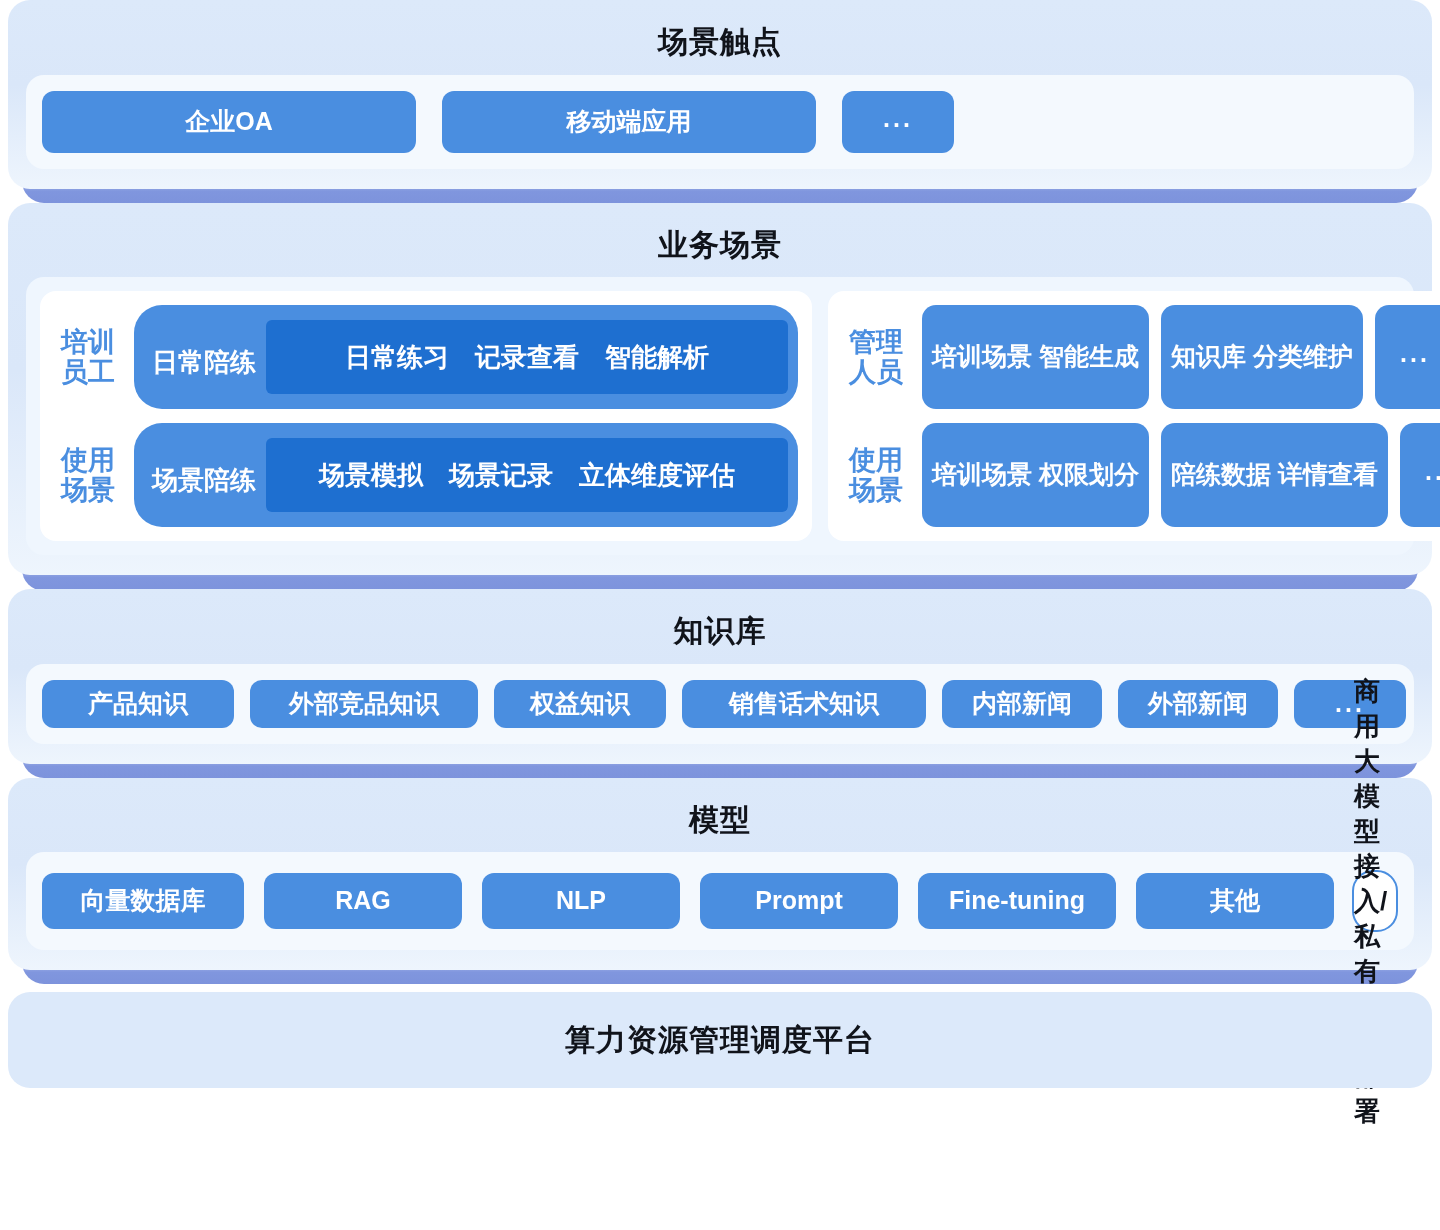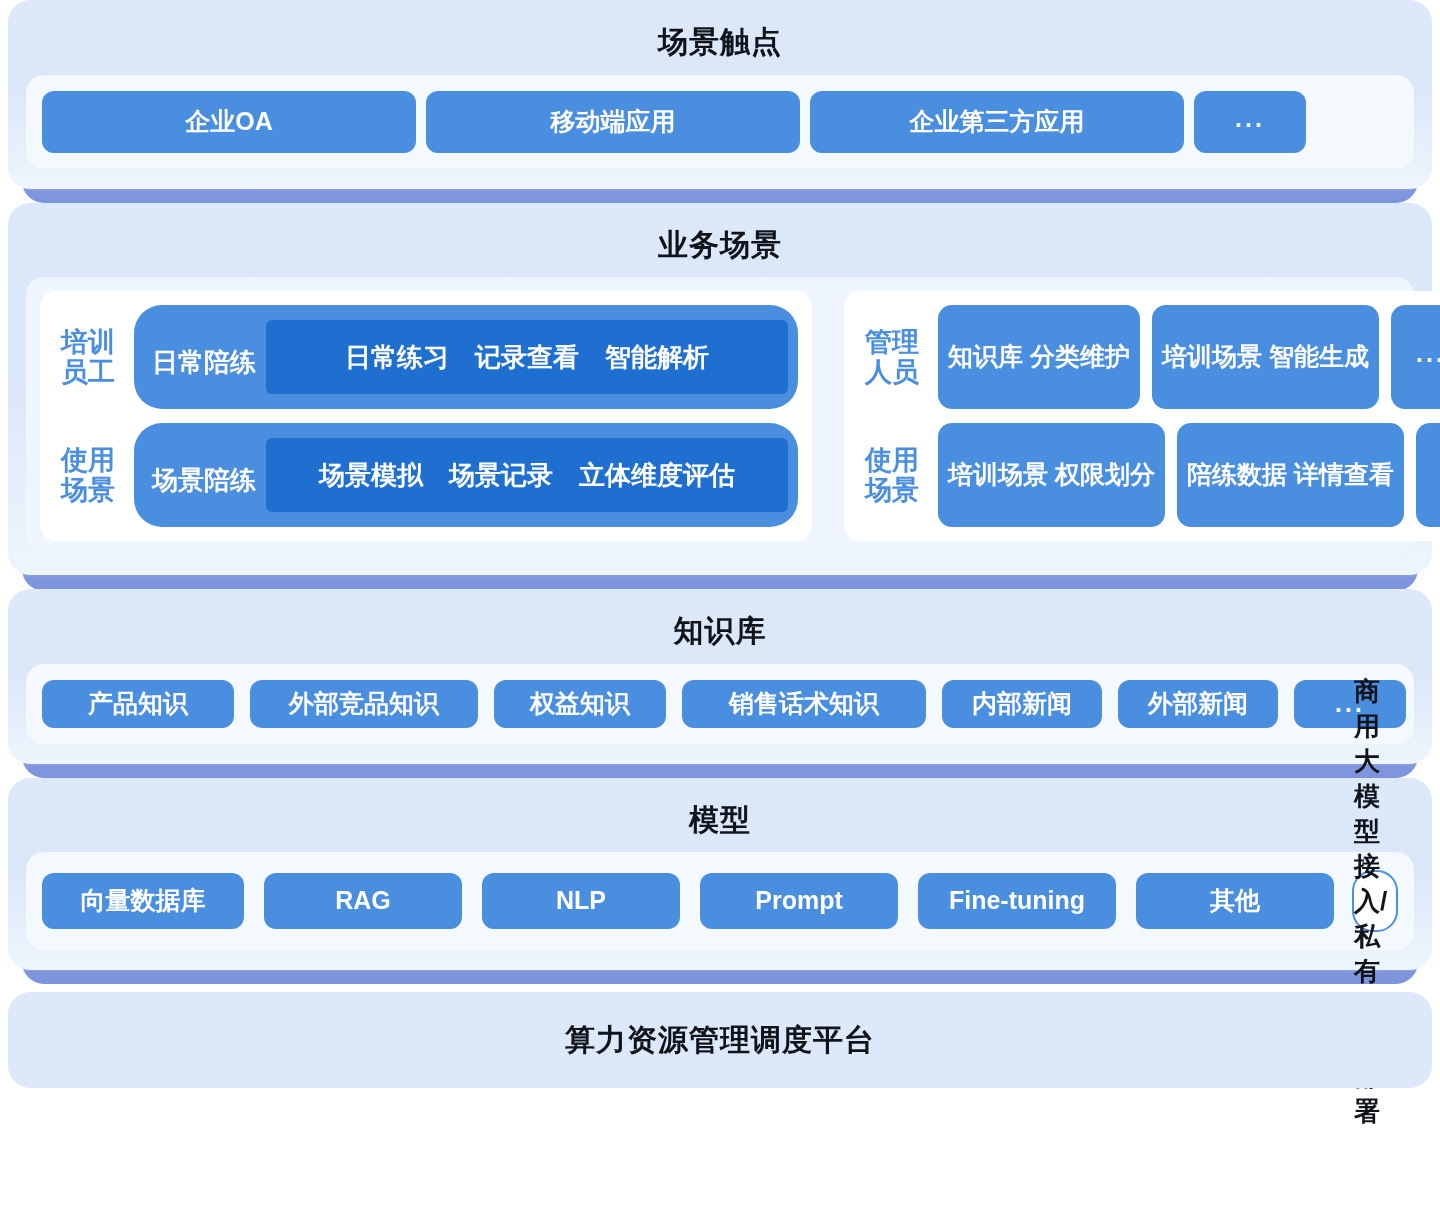--- a/index.html
+++ b/index.html
@@ -82,32 +82,32 @@
     padding: 14px 10px;
     white-space: nowrap;
   }
   .chip.ellipsis {
     letter-spacing: 3px;
     font-size: 26px;
     padding-bottom: 20px;
   }
 
   
-  #sec-touchpoints .shelf { gap: 10px; }
+  #sec-touchpoints .shelf { gap: 26px; }
   #sec-touchpoints .chip { height: 62px; font-size: 25px; }
   #sec-touchpoints .chip.c0 { flex: 0 0 374px; }
   #sec-touchpoints .chip.c1 { flex: 0 0 374px; }
   #sec-touchpoints .chip.c2 { flex: 0 0 374px; }
   #sec-touchpoints .chip.c3 { flex: 0 0 112px; }
 
   
   #sec-business .shelf {
     background: #eff6fe;
     padding: 14px;
-    gap: 32px;
+    gap: 16px;
     align-items: center;
   }
   .biz-card {
     background: #ffffff;
     border-radius: 16px;
     padding: 14px 14px;
     display: flex;
     flex-direction: column;
     gap: 14px;
   }
@@ -248,21 +248,20 @@
 
 <div class="diagram">
 
   <div class="layer" id="sec-touchpoints">
     <div class="layer-shadow"></div>
     <div class="layer-body">
       <div class="layer-title">场景触点</div>
       <div class="shelf">
         <div class="chip c0">企业OA</div>
         <div class="chip c1">移动端应用</div>
-        <div class="chip c2">企业第三方应用</div>
         <div class="chip c3 ellipsis">...</div>
       </div>
     </div>
   </div>
 
   <div class="sp-1"></div>
 
   <div class="layer" id="sec-business">
     <div class="layer-shadow tall"></div>
     <div class="layer-body">
@@ -293,24 +292,24 @@
                 <span class="pill-inner-item">立体维度评估</span>
               </div>
             </div>
           </div>
         </div>
 
         <div class="biz-card right">
           <div class="biz-row">
             <div class="biz-label">管理
 人员</div>
+            <div class="chip w-main">培训场景
+智能生成</div>
             <div class="chip w-main">知识库
 分类维护</div>
-            <div class="chip w-main">培训场景
-智能生成</div>
             <div class="chip w-dots ellipsis">...</div>
           </div>
           <div class="biz-row">
             <div class="biz-label">使用
 场景</div>
             <div class="chip w-main">培训场景
 权限划分</div>
             <div class="chip w-main">陪练数据
 详情查看</div>
             <div class="chip w-dots ellipsis">...</div>

